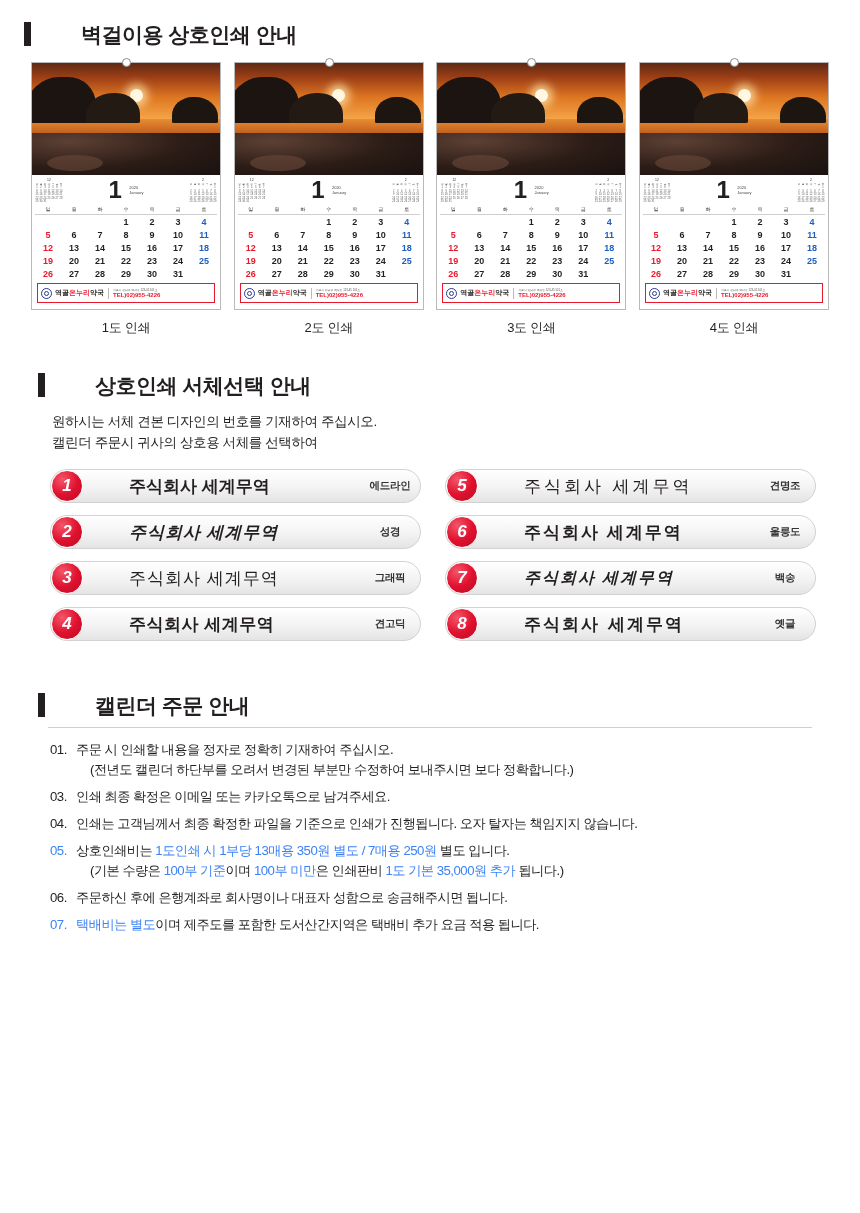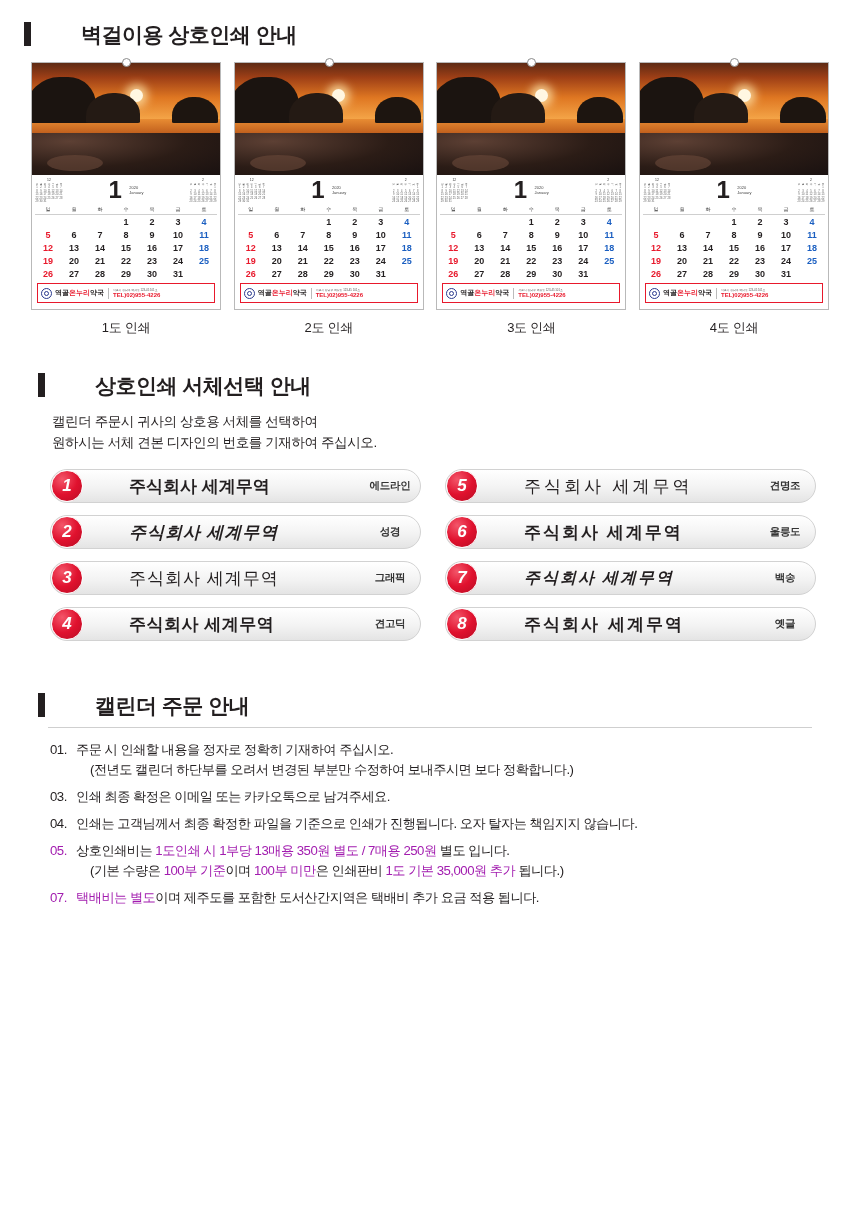--- a/index.html
+++ b/index.html
@@ -180,21 +180,21 @@
   }
 
   
   .sec3 { padding: 44px 14px 0 14px; }
   .hr { height: 1px; background: #cfcfcf; margin: 10px 10px 0 10px; }
   .order-list { padding: 12px 10px 0 12px; }
   .order-item { display: flex; font-size: 13.2px; line-height: 20px; margin-bottom: 7px; letter-spacing: -0.5px; }
   .order-no { flex: none; width: 26px; }
   .order-text { flex: 1; }
   .order-sub { display: block; padding-left: 14px; }
-  .red { color: #a21caf; }
+  .red { color: #3b82f6; }
   .bold { font-weight: normal; }
 </style>
 </head>
 <body>
 
 <div class="page">
 
   <div class="section-head sec1-head">
     <div class="bar"></div>
     <div class="title">벽걸이용 상호인쇄 안내</div>
@@ -1067,22 +1067,22 @@
     </div>
 
   </div>
 
   <div class="sec2">
     <div class="section-head sec2-head">
       <div class="bar"></div>
       <div class="title">상호인쇄 서체선택 안내</div>
     </div>
     <div class="sec2-desc">
+      <div>원하시는 서체 견본 디자인의 번호를 기재하여 주십시오.</div>
       <div>캘린더 주문시 귀사의 상호용 서체를 선택하여</div>
-      <div>원하시는 서체 견본 디자인의 번호를 기재하여 주십시오.</div>
     </div>
 
     <div class="font-grid">
       <div class="font-row">
         <div class="font-num">1</div>
         <div class="font-sample f-headline">주식회사 세계무역</div>
         <div class="font-label">에드라인</div>
       </div>
       <div class="font-row">
         <div class="font-num">5</div>
@@ -1156,20 +1156,24 @@
       <div class="order-item">
         <div class="order-no red">05.</div>
         <div class="order-text">
           <span>상호인쇄비는 </span><span class="red bold">1도인쇄 시 1부당 13매용 350원 별도 / 7매용 250원</span><span> 별도 입니다.</span>
           <span class="order-sub">
             <span>(기본 수량은 </span><span class="red bold">100부 기준</span><span>이며 </span><span class="red bold">100부 미만</span><span>은 인쇄판비 </span><span class="red bold">1도 기본 35,000원 추가</span><span> 됩니다.)</span>
           </span>
         </div>
       </div>
 
+      <div class="order-item">
+        <div class="order-no">06.</div>
+        <div class="order-text"><span>주문하신 후에 은행계좌로 회사명이나 대표자 성함으로 송금해주시면 됩니다.</span></div>
+      </div>
 
       <div class="order-item">
         <div class="order-no red">07.</div>
         <div class="order-text">
           <span class="red bold">택배비는 별도</span><span>이며 제주도를 포함한 도서산간지역은 택배비 추가 요금 적용 됩니다.</span>
         </div>
       </div>
 
     </div>
   </div>

